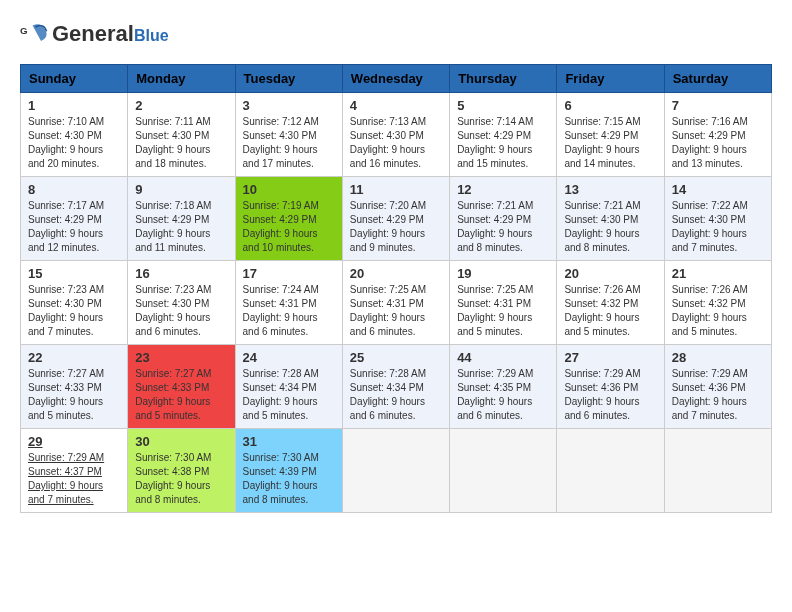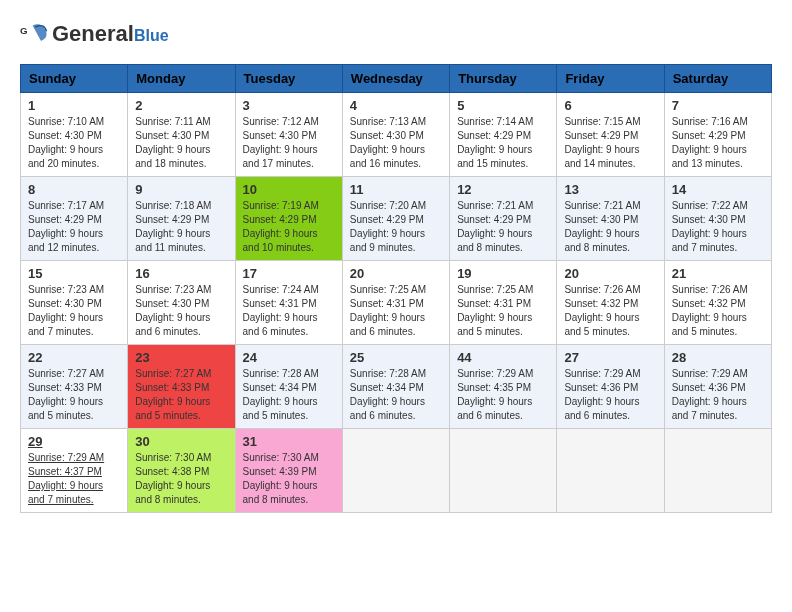--- a/index.html
+++ b/index.html
@@ -241,21 +241,21 @@
       </tr>
       <tr>
         <td style="background: rgb(255, 255, 255); text-decoration: underline;">
           <span class="day-number">29</span>
           <div class="day-info">Sunrise: 7:29 AM<br>Sunset: 4:37 PM<br>Daylight: 9 hours and 7 minutes.</div>
         </td>
         <td style="background: #bef264; margin-top: 38px;">
           <span class="day-number">30</span>
           <div class="day-info">Sunrise: 7:30 AM<br>Sunset: 4:38 PM<br>Daylight: 9 hours and 8 minutes.</div>
         </td>
-        <td style="background: #f9a8d4;">
+        <td style="background: #7dd3fc;">
           <span class="day-number">31</span>
           <div class="day-info">Sunrise: 7:30 AM<br>Sunset: 4:39 PM<br>Daylight: 9 hours and 8 minutes.</div>
         </td>
         <td class="empty" style="background: rgb(245, 245, 245);"></td>
         <td class="empty" style="background: rgb(245, 245, 245);"></td>
         <td class="empty" style="background: rgb(245, 245, 245);"></td>
         <td class="empty" style="background: rgb(245, 245, 245);"></td>
       </tr>
     </tbody>
 </table>

